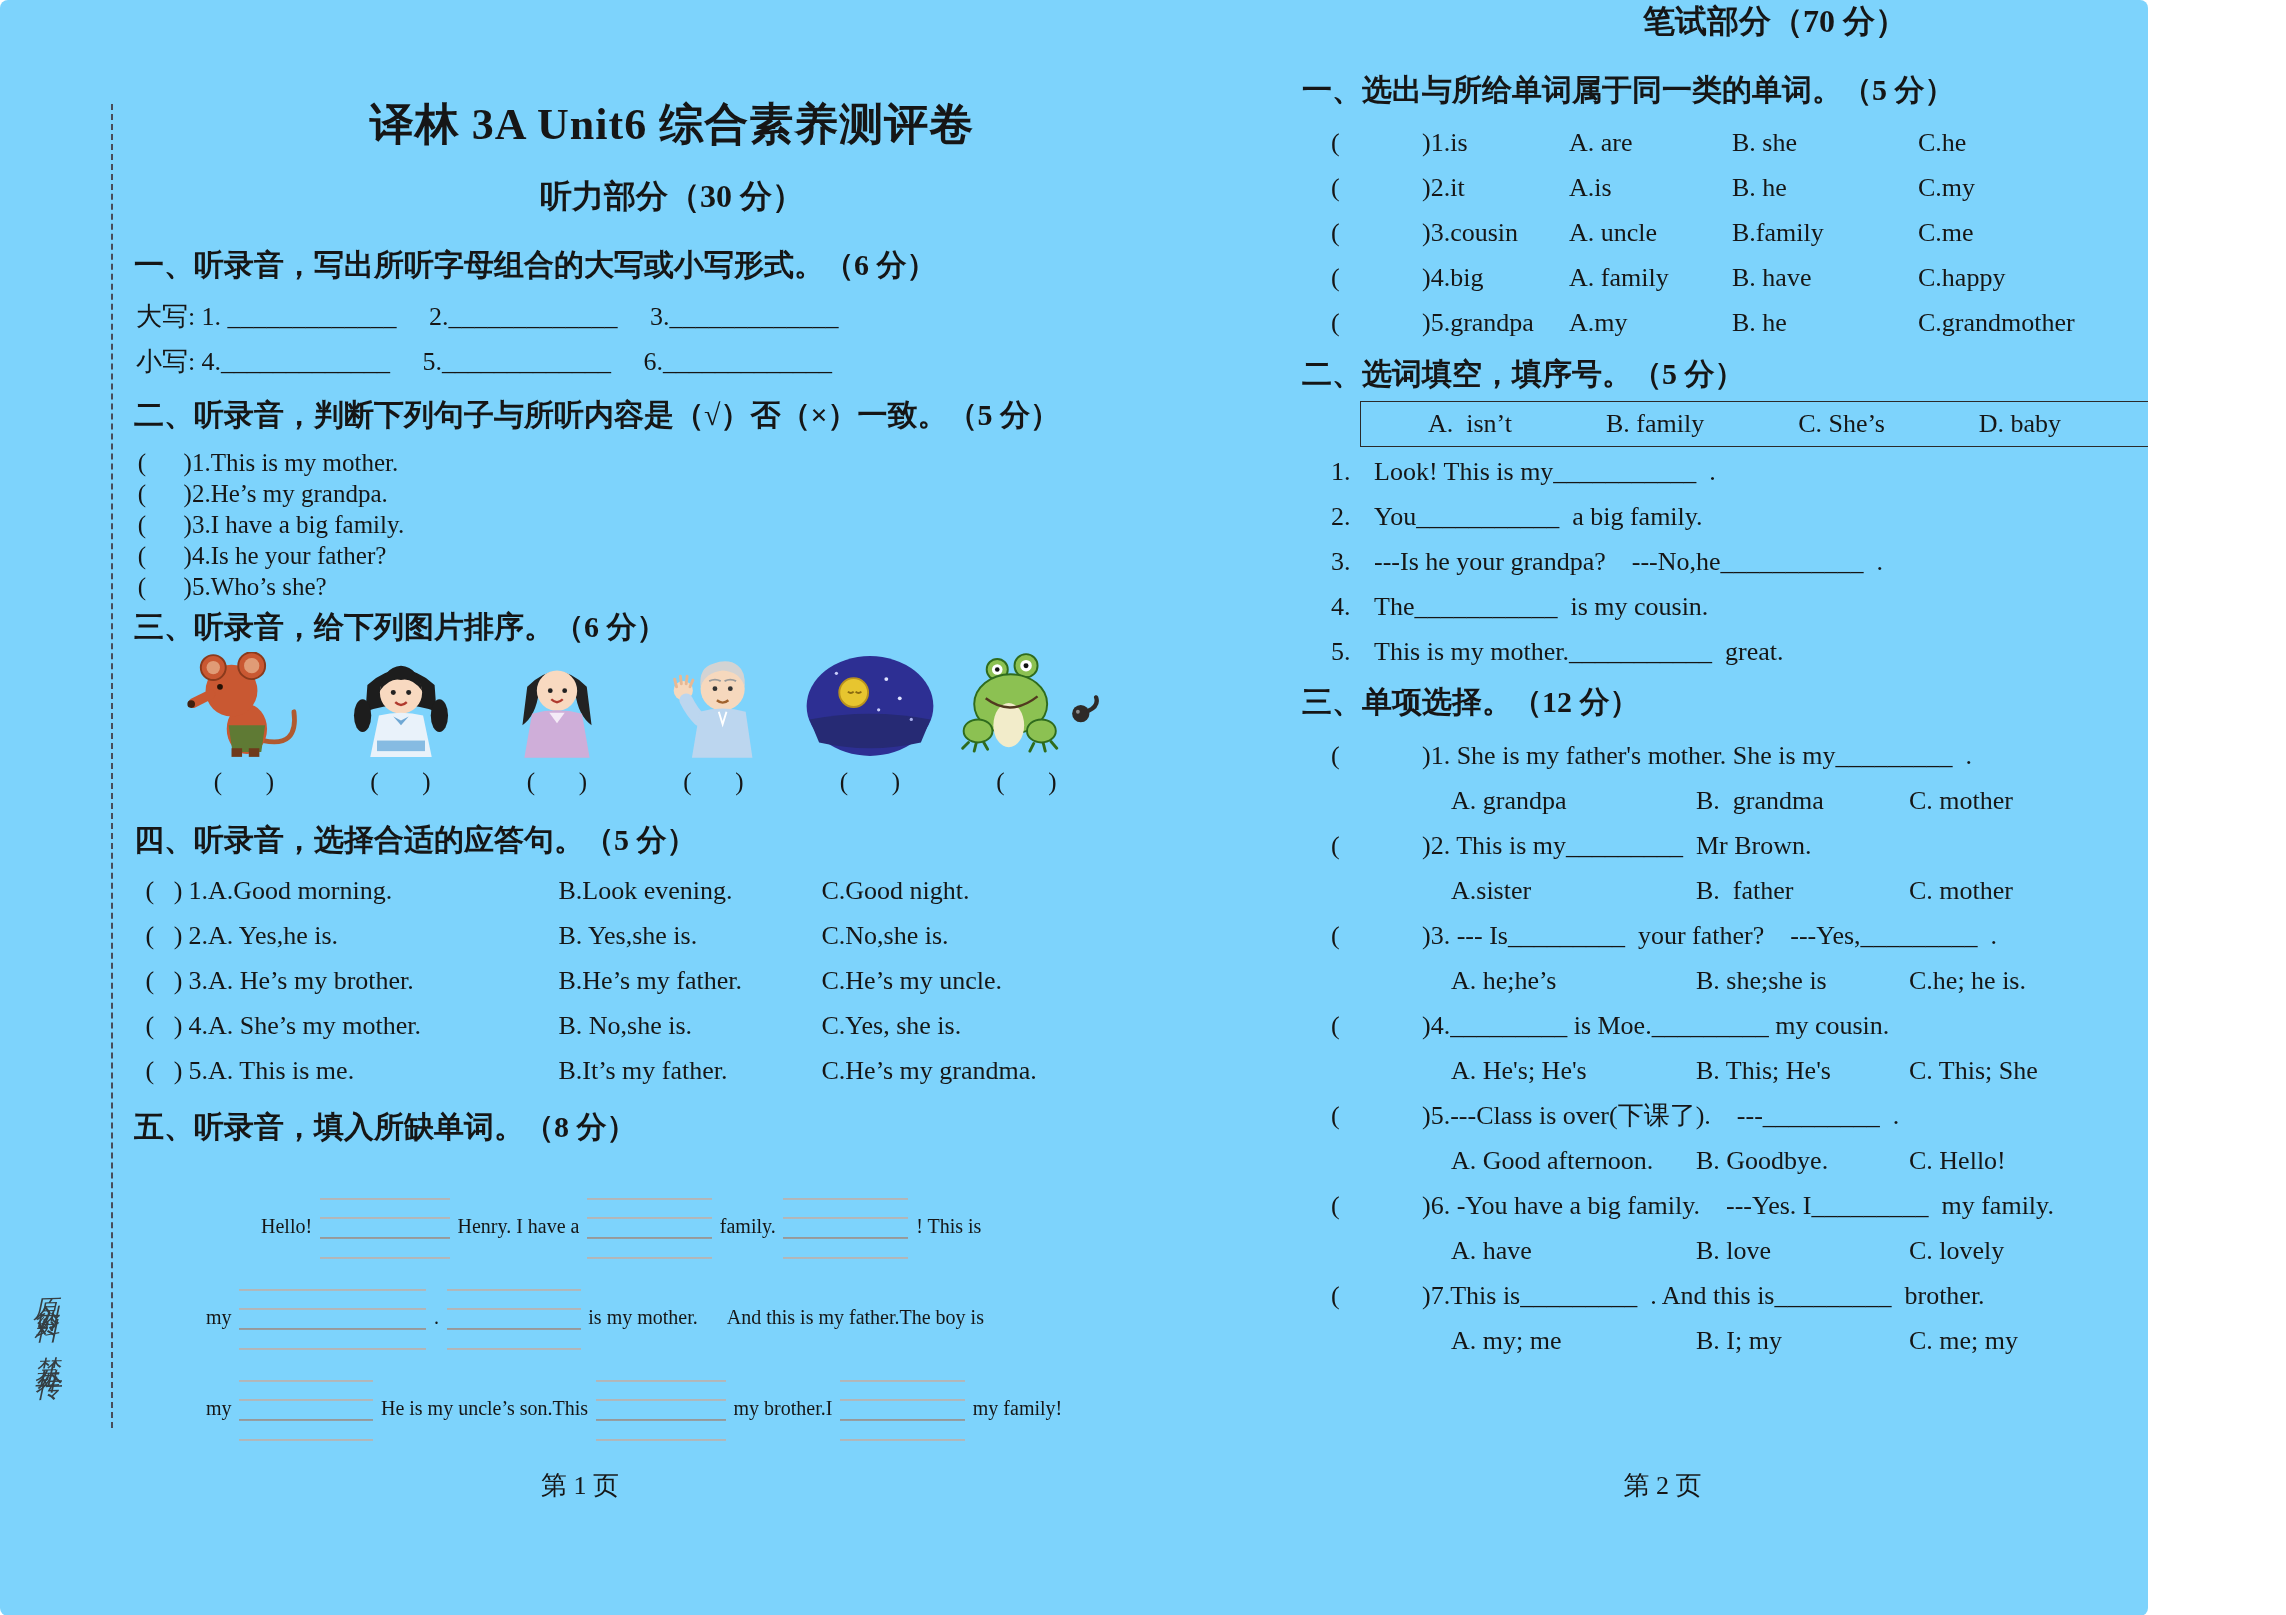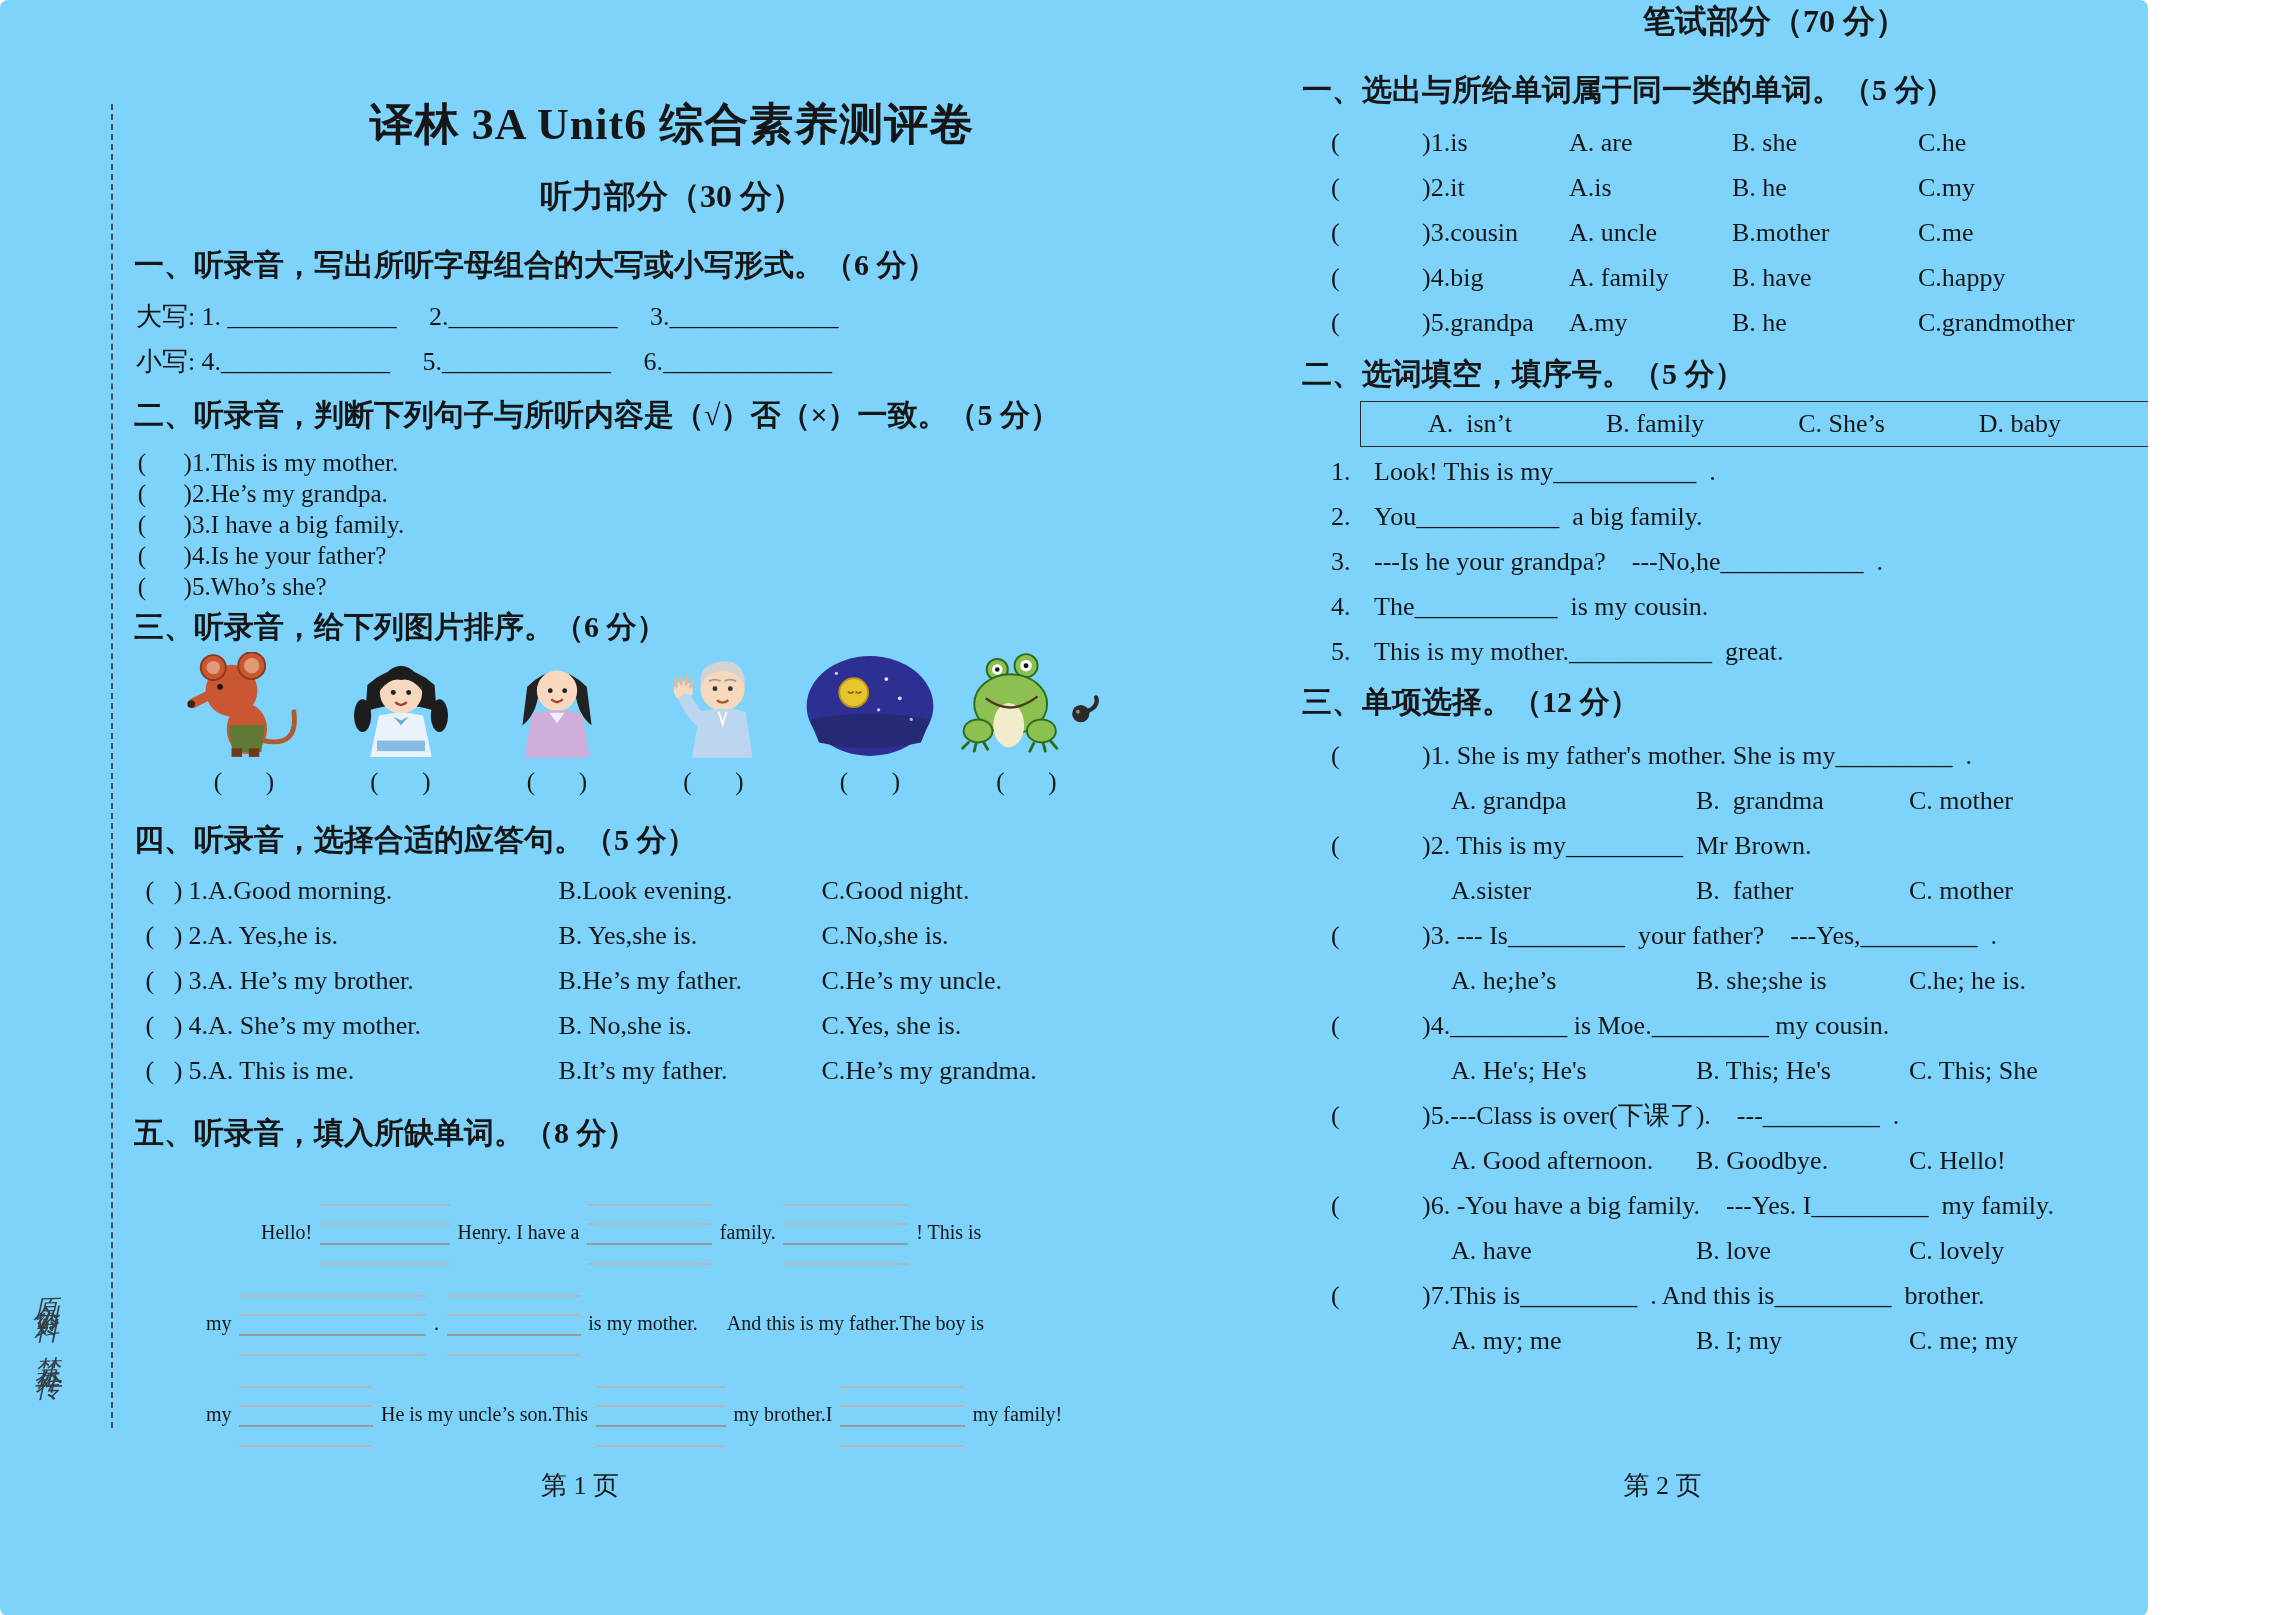--- a/index.html
+++ b/index.html
@@ -42,21 +42,21 @@
   .wordbox{margin-top:7.7px;margin-left:58px;width:805px;height:44px;border:1.9px solid #2a2a2a;
            display:flex;justify-content:space-between;align-items:center;
            padding:0 58px 0 67px;font-size:26px;line-height:44px;white-space:nowrap;}
   .rowR2{line-height:45px;font-size:26px;padding-left:29px;display:grid;
          grid-template-columns:43px 1fr;white-space:nowrap;}
   .qrow{line-height:45px;font-size:26px;padding-left:29px;display:grid;
         grid-template-columns:91px 1fr;white-space:nowrap;}
   .orow{line-height:45px;font-size:26px;padding-left:149px;display:grid;
         grid-template-columns:245px 213px 1fr;white-space:nowrap;}
   .mt10{margin-top:9.6px}.mt11{margin-top:10.6px}.mt12{margin-top:11.5px}.mt13{margin-top:12.5px}
-  .mt7{margin-top:6.7px}.mt8{margin-top:21px}.mt2{margin-top:1.9px}.mt22{margin-top:29px}
+  .mt7{margin-top:6.7px}.mt8{margin-top:15px}.mt2{margin-top:1.9px}.mt22{margin-top:29px}
   .mt27{margin-top:26px}
 </style>
 </head>
 <body>
 
 <div class="sheet">
   <div class="fold"></div>
   <div class="wm">原创资料　禁止外传</div>
 
   <div class="page pageL">
@@ -237,21 +237,21 @@
       <span>(</span>
       <span>)2.it</span>
       <span>A.is</span>
       <span>B. he</span>
       <span>C.my</span>
     </div>
     <div class="rowR1">
       <span>(</span>
       <span>)3.cousin</span>
       <span>A. uncle</span>
-      <span>B.mother</span>
+      <span>B.family</span>
       <span>C.me</span>
     </div>
     <div class="rowR1">
       <span>(</span>
       <span>)4.big</span>
       <span>A. family</span>
       <span>B. have</span>
       <span>C.happy</span>
     </div>
     <div class="rowR1">

